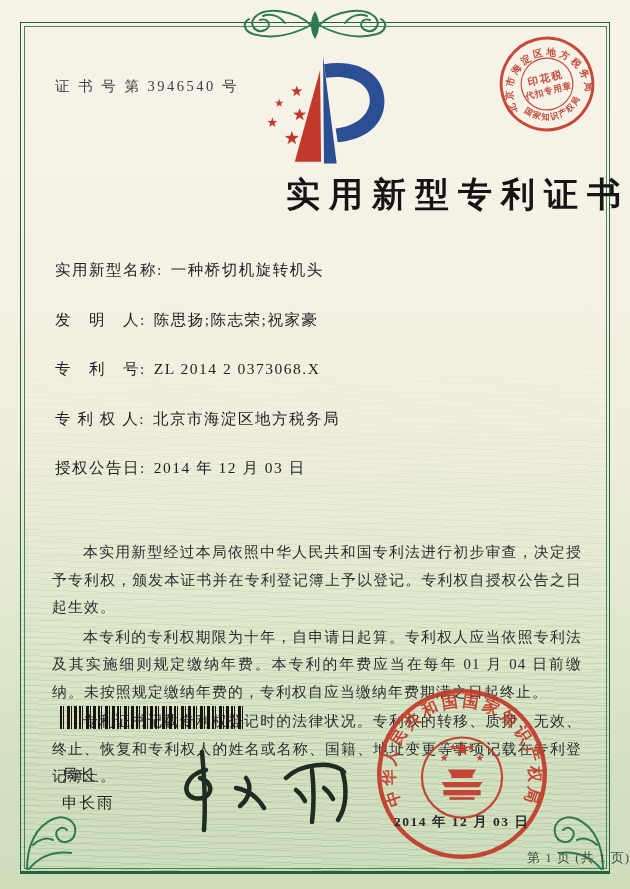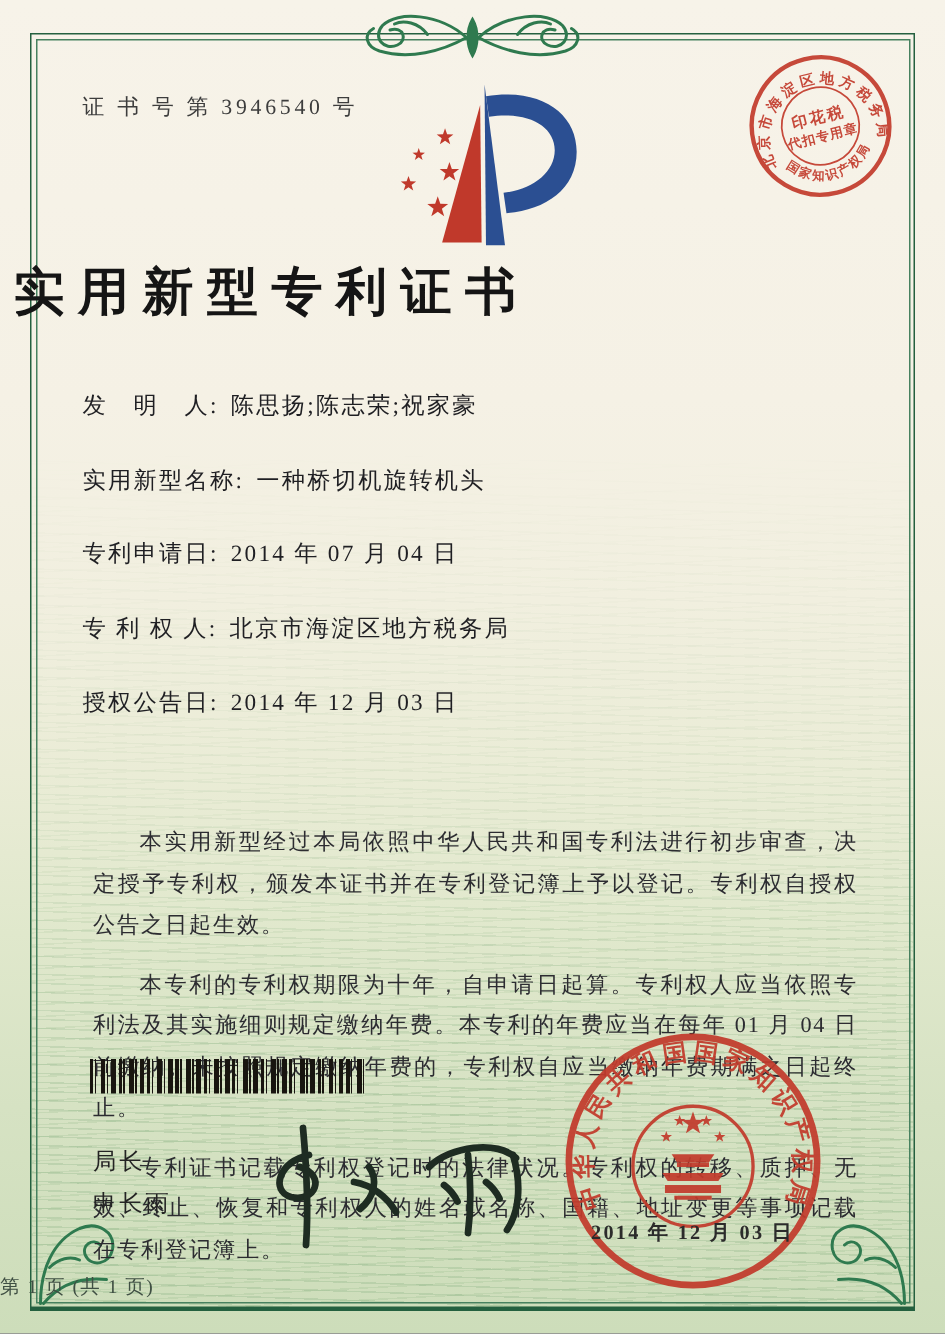--- a/index.html
+++ b/index.html
@@ -25,43 +25,43 @@
   }
   .frame{
     position:absolute;inset:22px 20px 15px 20px;
     border:1.5px solid #24603f;border-bottom-width:3.5px;
   }
   .frame-inner{
     position:absolute;inset:2.5px;
     border:1px solid #47815f;
   }
   .cert-no{
-    position:absolute;left:55px;top:62px;
+    position:absolute;left:55px;top:77px;
     font-size:14.5px;letter-spacing:2.5px;color:#3d3d3d;
   }
   .logo{position:absolute;left:246px;top:48px;}
   .stamp{
     position:absolute;left:497px;top:34px;width:100px;height:100px;
     transform:rotate(-14deg);opacity:.92;
   }
   .title{
     position:absolute;left:0;right:0;top:172px;
-    text-align:left;font-size:34px;font-weight:bold;
+    text-align:right;font-size:34px;font-weight:bold;
     letter-spacing:9px;color:#151515;text-indent:9px;
   }
   .fields{position:absolute;left:55px;top:260px;right:40px;}
   .field-row{height:20px;margin-bottom:29.5px;font-size:15.5px;color:#1f1f23;
     letter-spacing:1.5px;white-space:nowrap;}
   .field-label{margin-right:8px;}
   .body-text{
     position:absolute;left:50px;right:46px;top:537px;
     font-size:14.8px;line-height:27.5px;color:#2c2c31;
     text-align:justify;letter-spacing:1.2px;
   }
-  .body-text p{margin:12px;text-indent:2.1em;}
+  .body-text p{margin:2px;text-indent:2.1em;}
   .barcode{
     position:absolute;left:60px;top:706px;width:184px;height:23px;
     background-image:repeating-linear-gradient(90deg,
       #18150f 0 2px, transparent 2px 3px,
       #18150f 3px 4px, transparent 4px 7px,
       #18150f 7px 10px, transparent 10px 11px,
       #18150f 11px 12px, transparent 12px 14px,
       #18150f 14px 17px, transparent 17px 19px);
   }
   .issuer-seal{position:absolute;left:373px;top:685px;opacity:.93;}
@@ -70,21 +70,21 @@
     font-size:13.5px;letter-spacing:1.5px;color:#2b2b2b;font-weight:bold;
   }
   .signature-block{
     position:absolute;left:62px;top:761px;
     font-size:15.5px;line-height:28px;color:#242424;letter-spacing:2px;
     font-family:Liberation Sans, sans-serif;
   }
   .handwriting{position:absolute;left:128px;top:744px;}
   .footer{
     position:absolute;left:0;right:0;bottom:22px;
-    text-align:left;font-size:13px;letter-spacing:1px;color:#3f4f43;
+    text-align:right;font-size:13px;letter-spacing:1px;color:#3f4f43;
   }
   .ornament-top{position:absolute;left:50%;top:3px;transform:translateX(-50%);}
   .corner-fl{position:absolute;}
   .corner-fl.left{left:23px;bottom:16px;}
   .corner-fl.right{right:23px;bottom:16px;transform:scaleX(-1);}
 </style>
 </head>
 <body>
 
 <div class="certificate">
@@ -160,27 +160,27 @@
       </text>
       <text x="60" y="57" text-anchor="middle" font-size="12.5" letter-spacing="2" fill="#c23b2c" font-weight="bold">印花税</text>
       <text x="60" y="72" text-anchor="middle" font-size="10.5" letter-spacing="1" fill="#c23b2c" font-weight="bold">代扣专用章</text>
     </svg>
   </div>
 
   <div class="title">实用新型专利证书</div>
 
   <div class="fields">
     <div class="field-row">
+      <span class="field-label">实用新型名称:</span><span class="field-value">一种桥切机旋转机头</span>
+    </div>
+    <div class="field-row">
       <span class="field-label">发　明　人:</span><span class="field-value">陈思扬;陈志荣;祝家豪</span>
     </div>
     <div class="field-row">
-      <span class="field-label">实用新型名称:</span><span class="field-value">一种桥切机旋转机头</span>
-    </div>
-    <div class="field-row">
-      <span class="field-label">专利申请日:</span><span class="field-value">2014 年 07 月 04 日</span>
+      <span class="field-label">专　利　号:</span><span class="field-value">ZL 2014 2 0373068.X</span>
     </div>
     <div class="field-row">
       <span class="field-label">专 利 权 人:</span><span class="field-value">北京市海淀区地方税务局</span>
     </div>
     <div class="field-row">
       <span class="field-label">授权公告日:</span><span class="field-value">2014 年 12 月 03 日</span>
     </div>
   </div>
 
   <div class="body-text">

